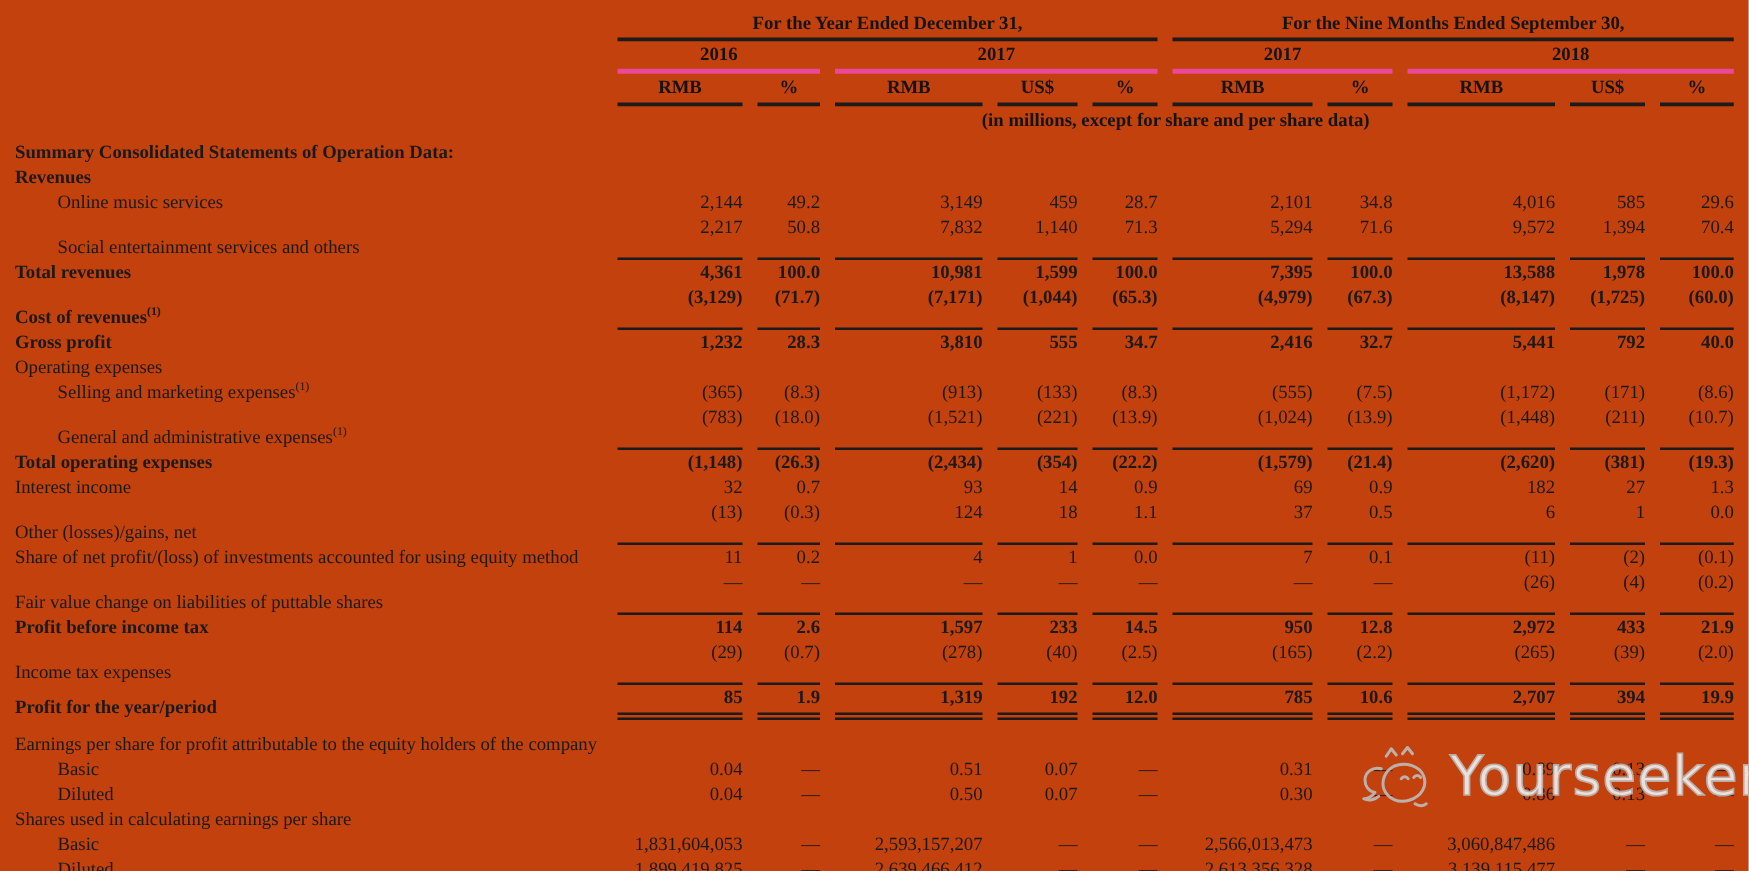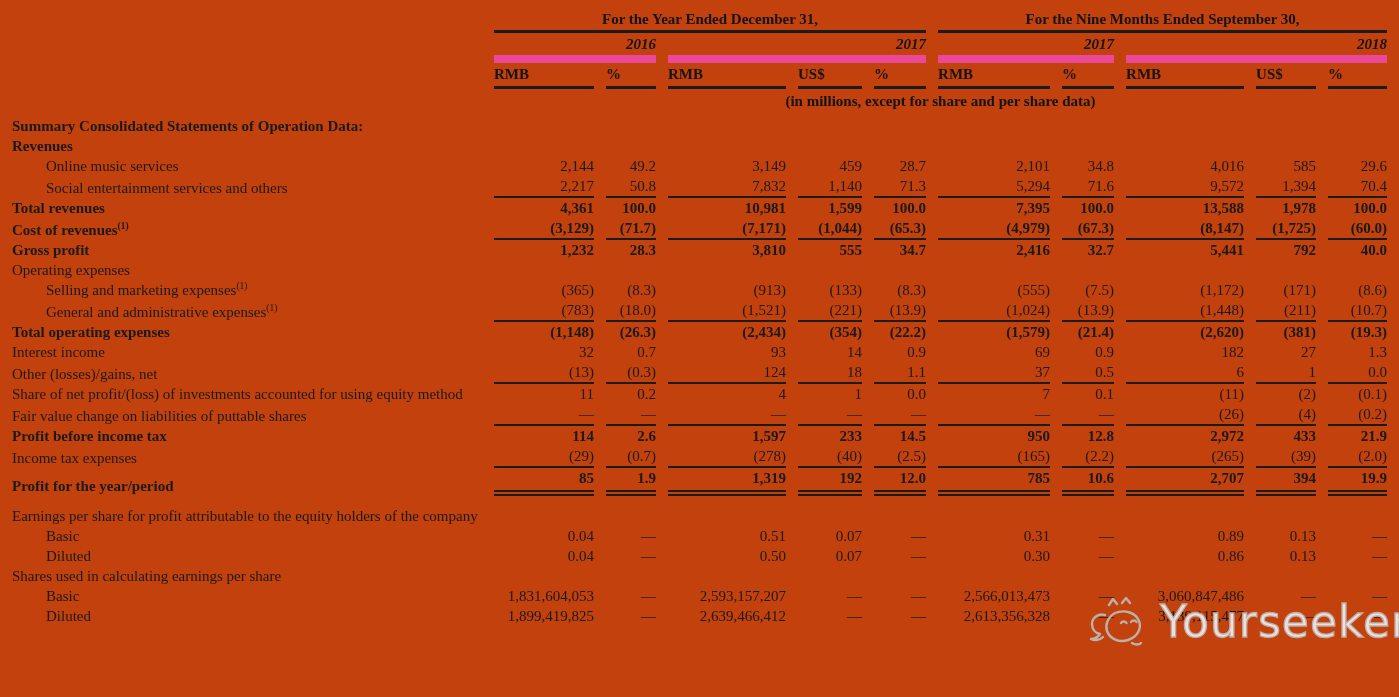--- a/index.html
+++ b/index.html
@@ -28,42 +28,41 @@
   }
   th { color: #141414; }
   .group-h {
     text-align: center;
     font-weight: bold;
     white-space: nowrap;
     border-bottom: 3px solid #1b1b1b;
     padding: 3px 0 1px 0;
   }
   .year-h {
-    text-align: right;
+    text-align: center;
     font-weight: bold;
-    border-bottom: 8px solid #ec4899;
+    border-bottom: 4px solid #ec4899;
     padding: 1px 0 1px 0;
-    font-style: italic;
   }
   .unit-h {
-    text-align: left;
+    text-align: center;
     font-weight: bold;
     border-bottom: 3px solid #1b1b1b;
     padding: 1px 0 2px 0;
   }
   .note {
     font-weight: bold;
     padding: 2px 0 5px 0;
   }
   .lbl { text-align: left; }
   .ind { padding-left: 34px; }
   .hang { padding-left: 16px; text-indent: -16px; }
   .num { text-align: right; white-space: nowrap; }
   .b { font-weight: bold; }
-  .rule-s { border-bottom: 2px solid #1b1b1b; padding-bottom: 0; }
+  .rule-s { border-bottom: 2px solid #1b1b1b; padding-bottom: 14px; }
   .rule-d { border-bottom: 6px double #1b1b1b; padding-bottom: 2px; }
   tr.gap > td { padding-top: 10px; }
   sup { font-size: 9.5px; vertical-align: super; line-height: 0; }
   .watermark {
     position: absolute;
     left: 1088px;
     top: 592px;
     display: flex;
     align-items: center;
     pointer-events: none;

